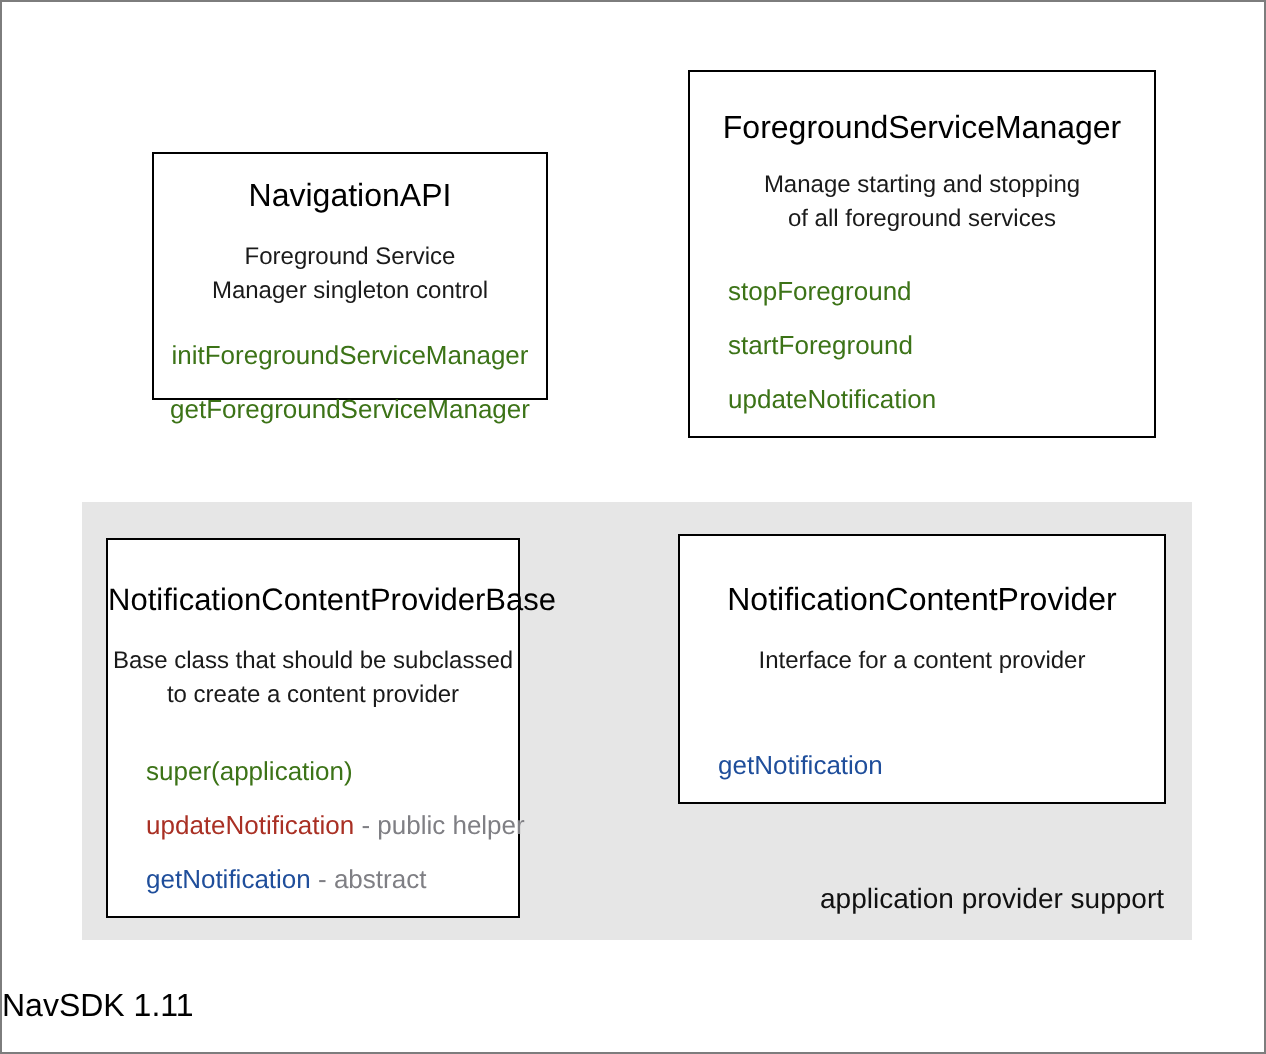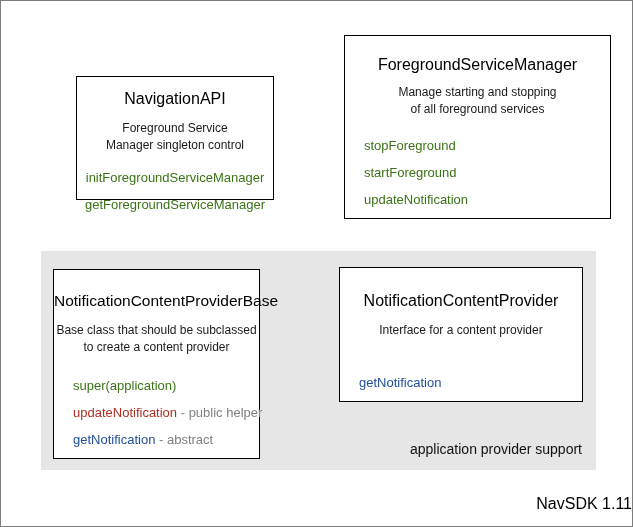--- a/index.html
+++ b/index.html
@@ -22,21 +22,21 @@
     height: 219px;
     background: #e6e6e6;
   }
   .class-box {
     position: absolute;
     background: #ffffff;
     border: 1.5px solid #000000;
     box-sizing: border-box;
   }
   #box-navigation-api { left: 75px;  top: 75px;  width: 198px; height: 124px; }
-  #box-fsm            { left: 343px; top: 34px;  width: 267px; height: 184px; }
+  #box-fsm            { left: 343px; top: 34px;  width: 234px; height: 184px; }
   #box-ncpb           { left: 52px;  top: 268px; width: 207px; height: 190px; }
   #box-ncp            { left: 338px; top: 266px; width: 244px; height: 135px; }
 
   .class-title {
     text-align: center;
     font-size: 16px;
     line-height: 18px;
     white-space: nowrap;
   }
   #box-navigation-api .class-title { margin-top: 13px; }
@@ -71,21 +71,21 @@
     bottom: 13px;
     font-size: 14px;
     color: #111111;
     white-space: nowrap;
   }
   .caption {
     position: absolute;
     left: 0;
     right: 0;
     top: 494px;
-    text-align: right;
+    text-align: left;
     font-size: 16px;
     color: #000000;
   }
 </style>
 </head>
 <body>
 
 <div class="canvas">
 
   <div class="group-panel">

